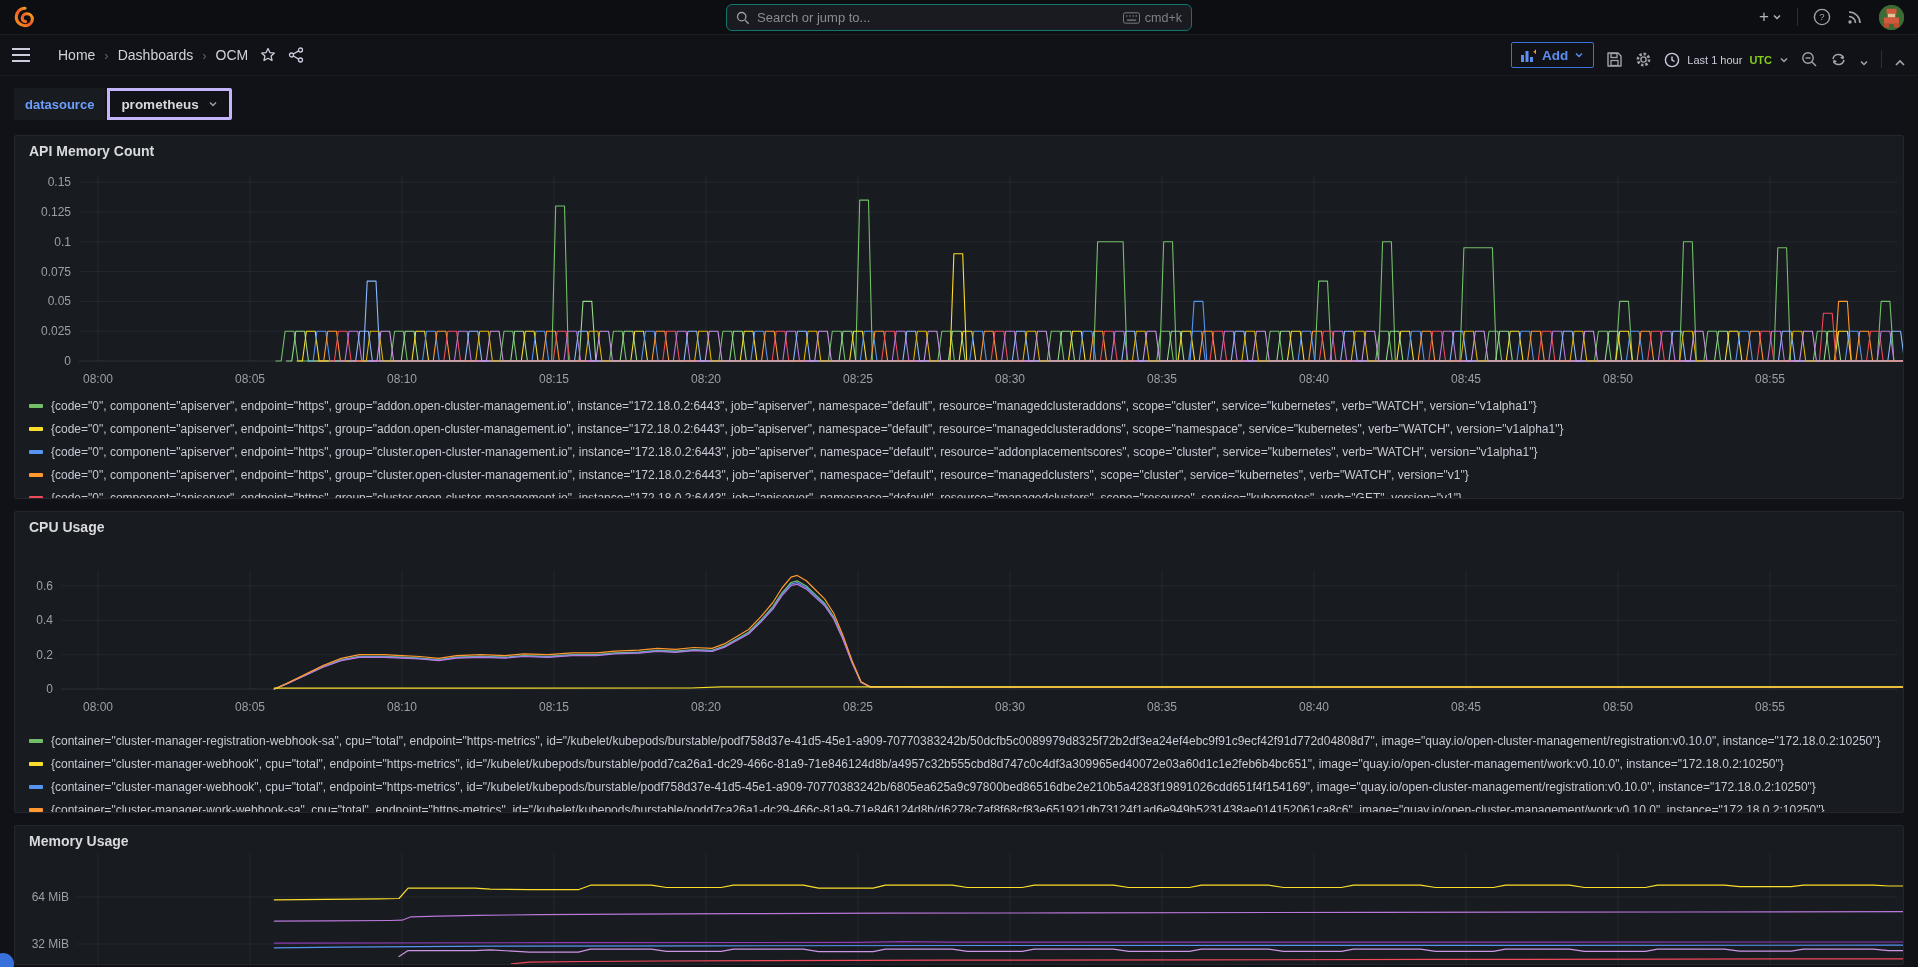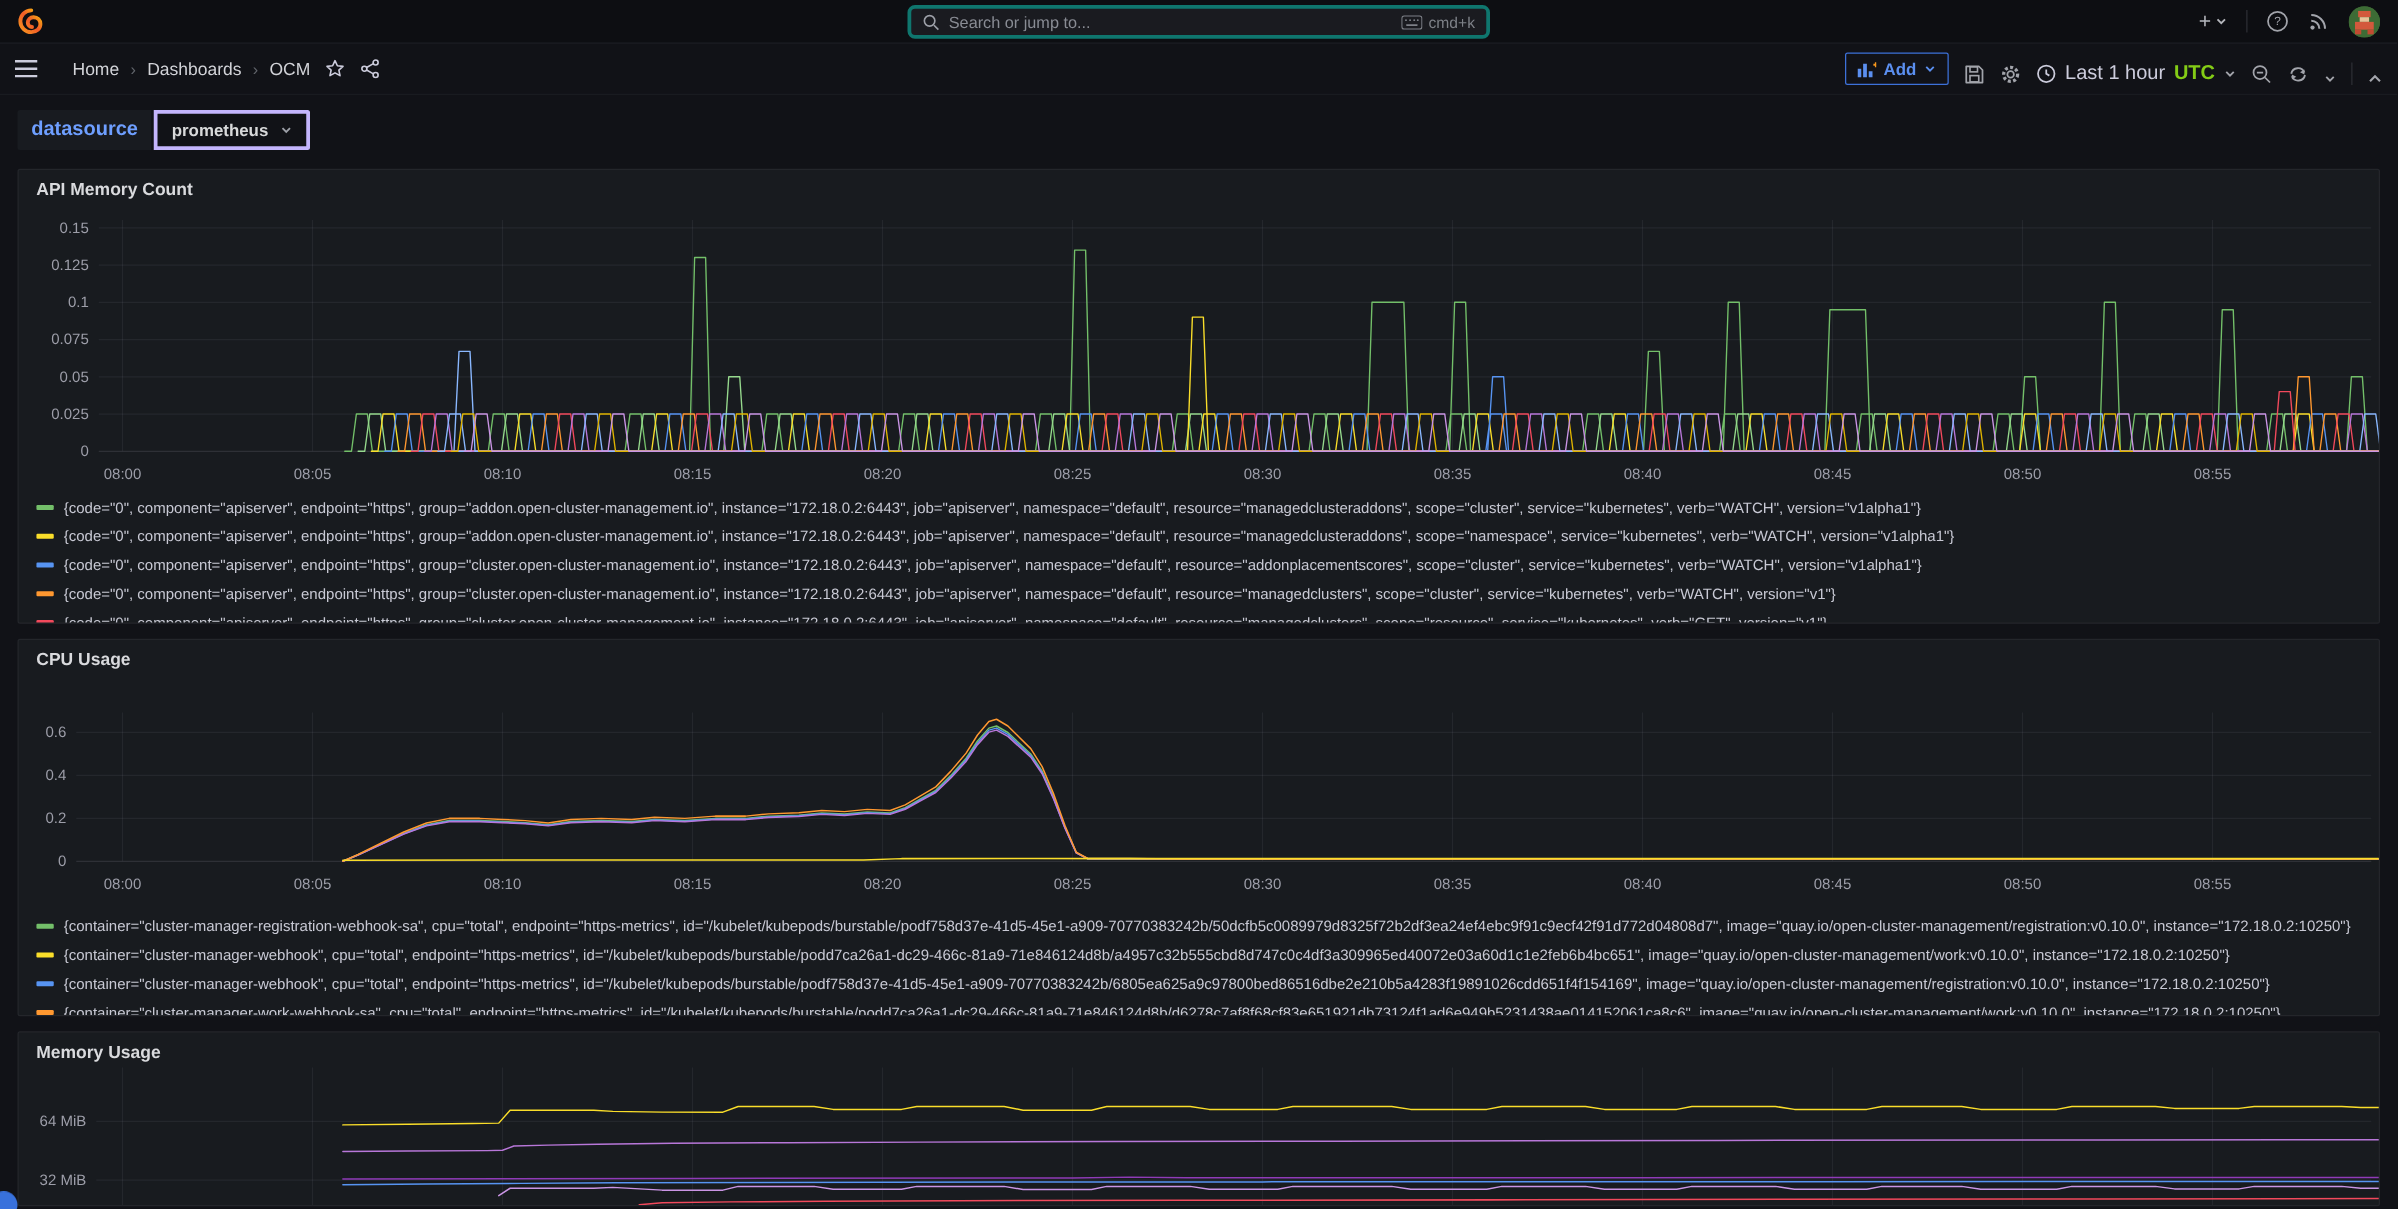--- a/index.html
+++ b/index.html
@@ -3,21 +3,21 @@
 <meta charset="utf-8">
 <style>
   * { margin:0; padding:0; box-sizing:border-box; }
   html,body { width:1918px; height:967px; overflow:hidden; background:#111217;
     font-family:"Liberation Sans", sans-serif; }
   
   .topbar { position:relative; height:35px; background:#0d0e12; border-bottom:1px solid #1c1e24;
     display:flex; align-items:center; padding:0 14px; }
   .logo { width:22px; height:22px; }
   .searchbox { position:absolute; left:50%; transform:translateX(-50%); top:4px;
-    width:466px; height:27px; background:#1a1b20; border:3px solid #0f766e; border-radius:6px;
+    width:466px; height:27px; background:#1a1b20; border:1px solid #0f766e; border-radius:6px;
     display:flex; align-items:center; padding:0 9px; gap:7px; }
   .searchbox input { flex:1; background:transparent; border:none; outline:none;
     color:#9da0a8; font-size:13px; font-family:"Liberation Sans",sans-serif; }
   .searchbox input::placeholder { color:#898c94; }
   .kbd-hint { display:flex; align-items:center; gap:5px; color:#7d8087; font-size:12.5px; }
   .top-right { margin-left:auto; display:flex; align-items:center; gap:15px; color:#a2a4ab; }
   .icon-btn { display:flex; align-items:center; justify-content:center; cursor:pointer; background:none; border:none; color:#a2a4ab; }
   .plus-btn { display:flex; align-items:center; gap:3px; font-size:17px; color:#b4b6bc; }
   .vdiv { width:1px; height:18px; background:#2c2e34; }
   .avatar { width:25px; height:25px; border-radius:50%; overflow:hidden; background:#3d6b35; }
@@ -25,27 +25,27 @@
   .navbar { height:41px; background:#111217; border-bottom:1px solid #191b20;
     display:flex; align-items:center; padding:0 12px; color:#ccccdc; }
   .crumbs { display:flex; align-items:center; gap:9px; margin-left:28px; font-size:14px; }
   .crumb { color:#d2d3d8; cursor:pointer; }
   .crumb-sep { color:#61646b; font-size:13px; }
   .crumb-icons { display:flex; align-items:center; gap:12px; margin-left:12px; }
   .nav-right { margin-left:auto; display:flex; align-items:flex-end; gap:12px; }
   .add-btn { display:flex; align-items:center; gap:6px; height:26px; padding:0 9px;
     border:1px solid #3d71d9; border-radius:2px; background:transparent; color:#5b8ff0;
     font-size:13.5px; font-weight:bold; cursor:pointer; font-family:"Liberation Sans",sans-serif; }
-  .timepick { display:flex; align-items:center; gap:7px; font-size:16px; color:#ccccdc; }
+  .timepick { display:flex; align-items:center; gap:7px; font-size:11px; color:#ccccdc; }
   .utc { color:#84cc16; font-weight:bold; }
   
   .dash { padding:12px 14px 0 14px; }
   .var-row { display:flex; align-items:center; gap:2px; margin-bottom:15px; }
   .var-label { height:32px; display:flex; align-items:center; padding:0 11px;
-    background:#181b20; color:#6e9fff; font-size:16px; font-weight:bold; border-radius:2px 0 0 2px; }
+    background:#181b20; color:#6e9fff; font-size:13px; font-weight:bold; border-radius:2px 0 0 2px; }
   .var-value { height:32px; display:flex; align-items:center; gap:9px; padding:0 11px;
     border:3px solid #c4b5fd; background:#111217; color:#d8d9da; font-size:13.5px; font-weight:bold;
     border-radius:0 2px 2px 0; cursor:pointer; }
   .panel { position:relative; background:#181b1f; border:1px solid #24262b; border-radius:2px;
     margin-bottom:12px; overflow:hidden; }
   .panel-title { position:absolute; top:7px; left:14px; color:#d9dadd; font-size:14px;
     font-weight:bold; z-index:3; cursor:pointer; }
   .chart { position:absolute; top:0; left:0; }
   .legend { position:absolute; left:14px; right:8px; z-index:2; }
   .legend-row { display:flex; align-items:center; gap:8px; height:23px; white-space:nowrap;

